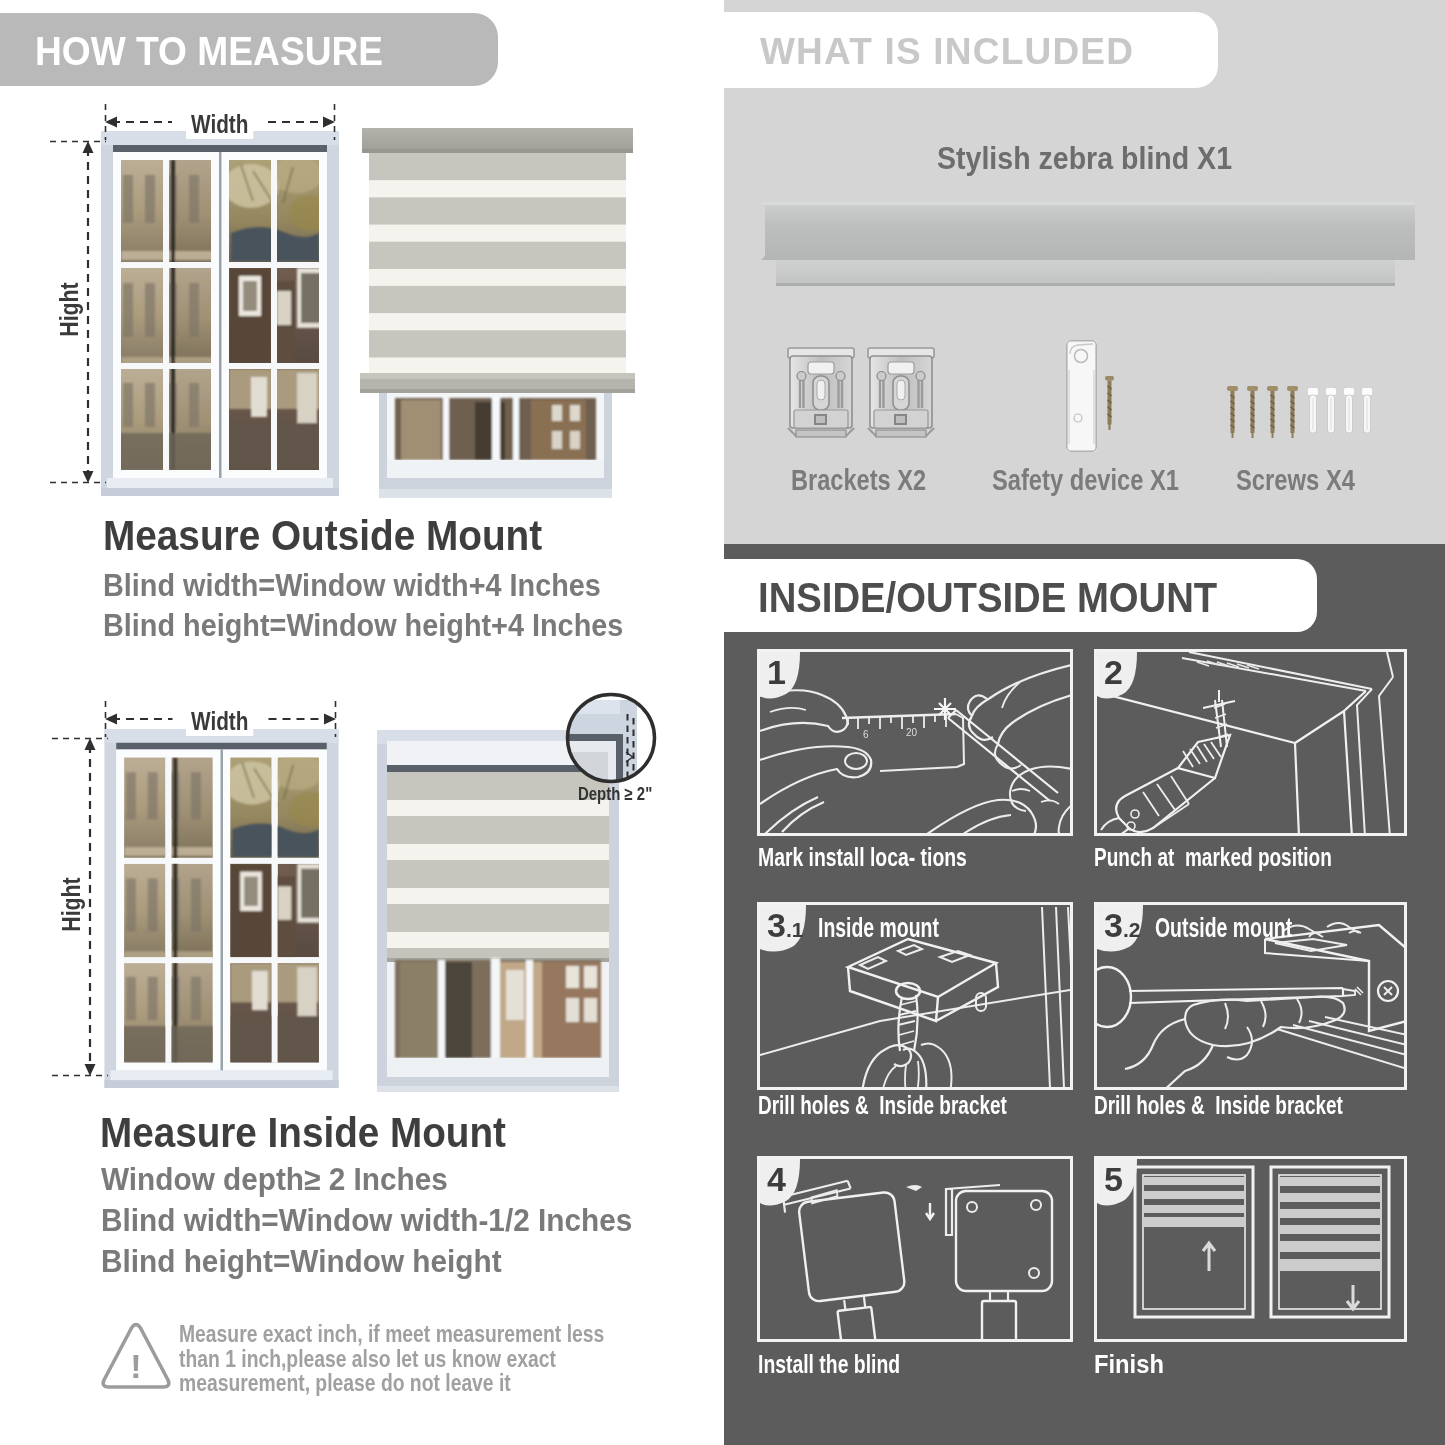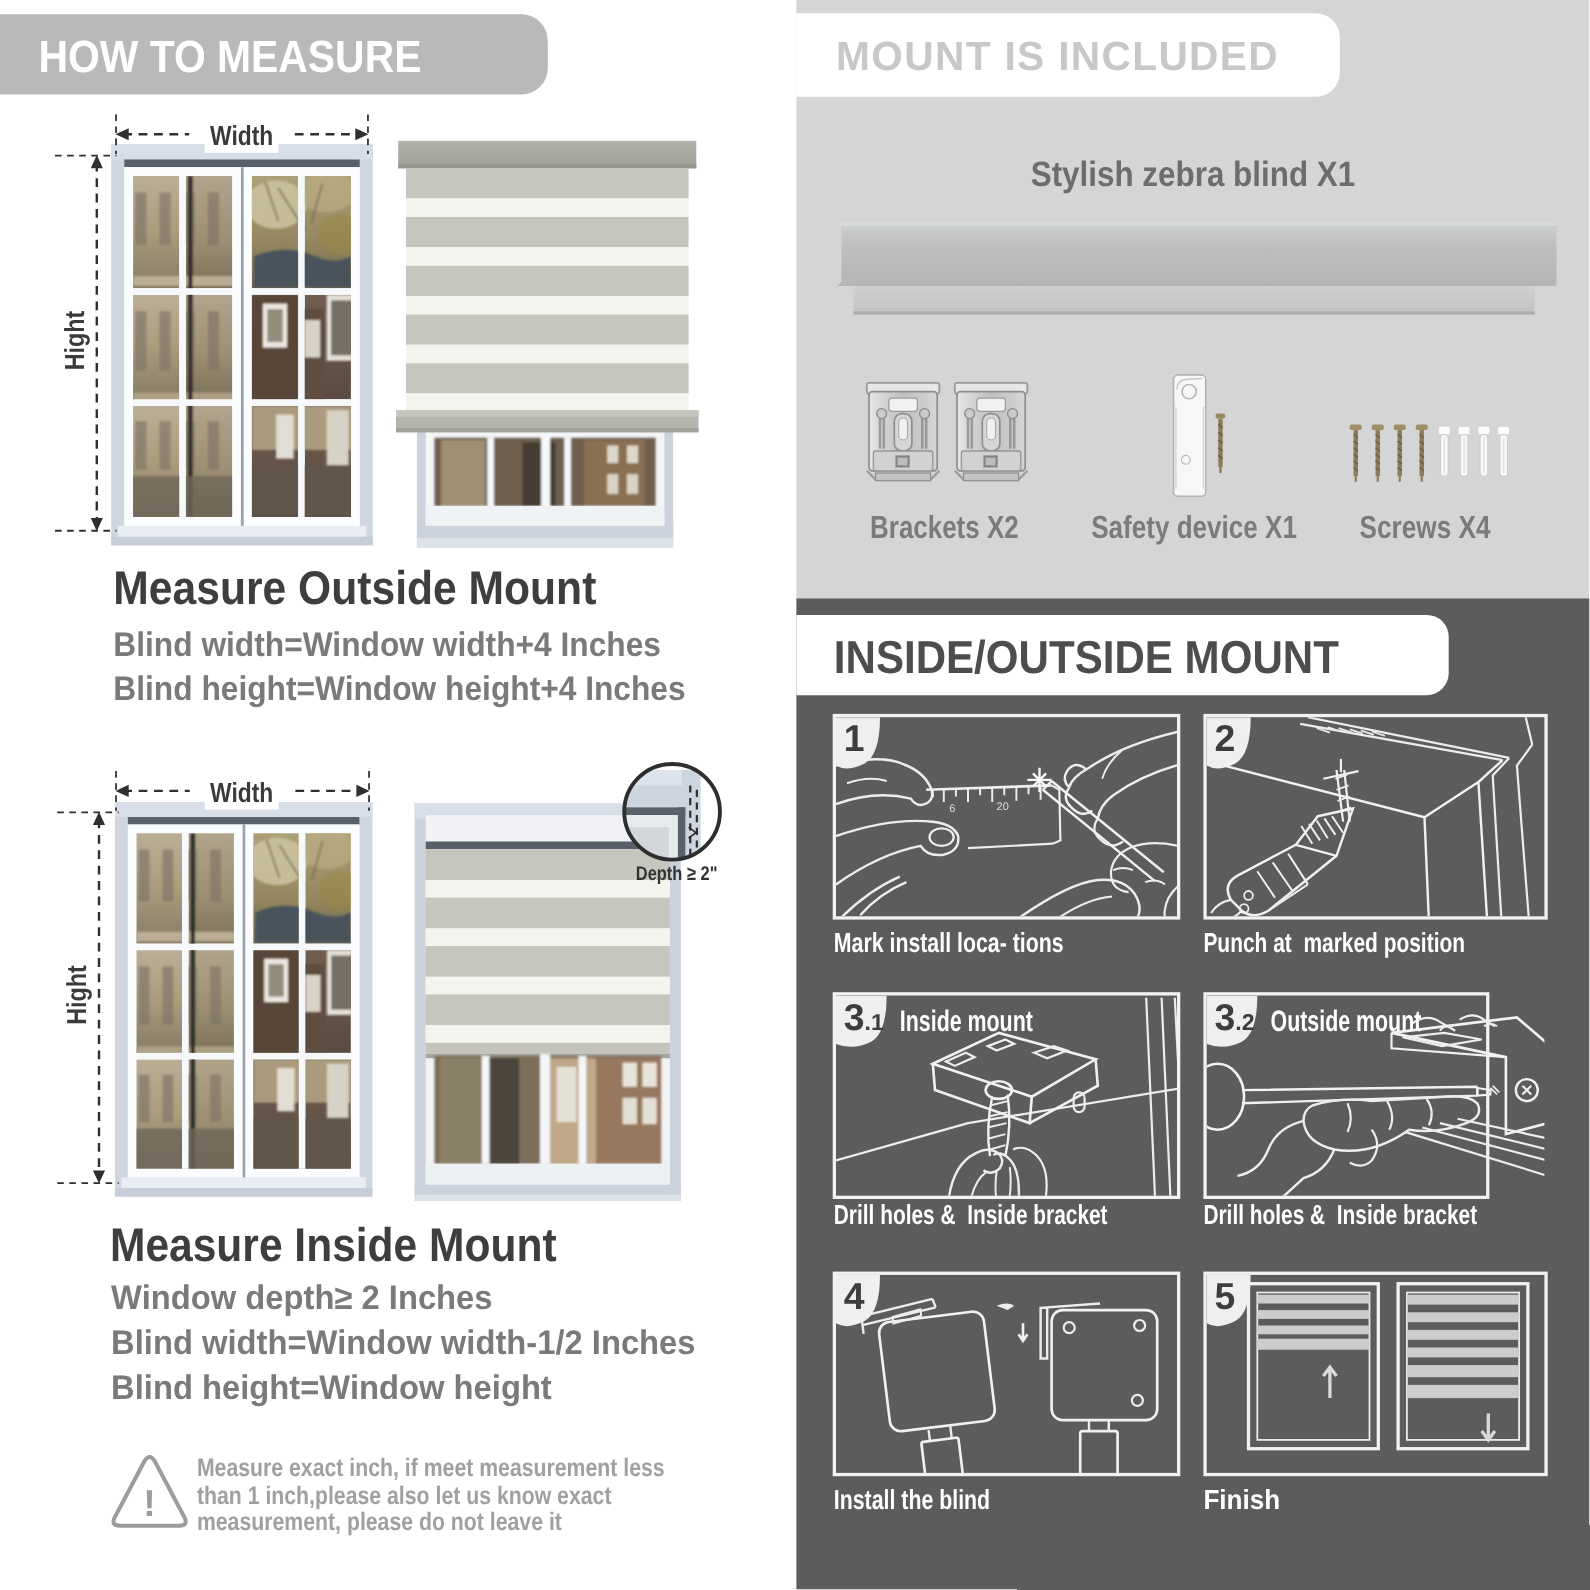--- a/index.html
+++ b/index.html
@@ -338,21 +338,21 @@
 <div style="position:absolute;left:101px;top:1244px;font-size:31px;color:#7a7a7a;font-weight:bold;white-space:pre;transform:scaleX(0.96);transform-origin:0 0;">Blind height=Window height</div>
 <div class="abs" style="left:100px;top:1320px;"><svg width="72" height="76" viewBox="0 0 72 76">
       <path d="M31.5 8 Q36 1 40.5 8 L68 60 Q71 67 63 67 L9 67 Q1 67 4 60 Z" fill="none" stroke="#9c9c9c" stroke-width="3.6" stroke-linejoin="round"></path>
       <text x="36" y="58" font-family="Liberation Sans, sans-serif" font-size="34" font-weight="bold" fill="#9c9c9c" text-anchor="middle">!</text>
     </svg></div>
 <div class="abs" style="left:179px;top:1322px;font-size:23px;font-weight:bold;color:#a0a0a0;line-height:24.5px;transform:scaleX(0.84);transform-origin:0 0;white-space:pre;">Measure exact inch, if meet measurement less
 than 1 inch,please also let us know exact
 measurement, please do not leave it</div>
 <div class="abs" style="left:724px;top:0;width:721px;height:544px;background:#d5d5d5;"></div>
 <div class="abs" style="left:724px;top:12px;width:494px;height:76px;background:#ffffff;border-radius:0 22px 22px 0;"></div>
-<div style="position:absolute;left:760px;top:31px;font-size:37px;color:#c8c8c8;font-weight:bold;white-space:pre;transform:scaleX(1.0);transform-origin:0 0;letter-spacing:1.2px;">MOUNT IS INCLUDED</div>
+<div style="position:absolute;left:760px;top:31px;font-size:37px;color:#c8c8c8;font-weight:bold;white-space:pre;transform:scaleX(1.0);transform-origin:0 0;letter-spacing:1.2px;">WHAT IS INCLUDED</div>
 <div style="position:absolute;left:937px;top:140px;font-size:32px;color:#6d6d6d;font-weight:bold;white-space:pre;transform:scaleX(0.892);transform-origin:0 0;">Stylish zebra blind X1</div>
 <div class="abs" style="left:761px;top:198px;"><svg width="660" height="90" viewBox="0 0 660 90">
       <defs>
         <linearGradient id="mh" x1="0" y1="0" x2="0" y2="1">
           <stop offset="0" stop-color="#cdd0cf"></stop>
           <stop offset="0.4" stop-color="#bcbfbe"></stop>
           <stop offset="1" stop-color="#b3b6b5"></stop>
         </linearGradient>
         <linearGradient id="mh2" x1="0" y1="0" x2="0" y2="1">
           <stop offset="0" stop-color="#ced1d0"></stop>
@@ -562,21 +562,21 @@
 <path d="M122 188 Q126 168 136 161 M146 160 Q144 174 146 188 M158 156 Q160 172 157 188" fill="none" stroke="#ededed" stroke-width="1.8"></path>
 </svg>
     <div style="position:absolute;left:0;top:0;width:46px;height:38px;">
       <svg width="56" height="48" style="position:absolute;left:0;top:0;">
         <path d="M0 0 L46 0 Q46 34 32 42 Q16 50 0 44 Z" fill="#efefef"></path>
       </svg>
       <div style="position:absolute;left:7px;top:1px;font-weight:bold;color:#3d3d3d;font-family:'Liberation Sans',sans-serif;"><span style="font-size:34px;">3</span><span style="font-size:21px;">.1</span></div>
     </div>
     <div style="position:absolute;left:58px;top:8px;color:#fff;font-weight:bold;font-size:27px;font-family:'Liberation Sans',sans-serif;transform:scaleX(0.72);transform-origin:0 0;">Inside mount</div>
   </div>
-<div style="position:absolute;left:1094px;top:902px;width:260px;height:188px;border:3px solid #f2f2f2;box-sizing:border-box;">
+<div style="position:absolute;left:1094px;top:902px;width:313px;height:188px;border:3px solid #f2f2f2;box-sizing:border-box;">
     <svg width="307" height="182" viewBox="0 0 307 182" style="position:absolute;left:0;top:0;">
 <path d="M168 34 L282 20 L310 44 L310 116 L272 126 L272 56 Z" fill="none" stroke="#f1f1f1" stroke-width="2.4"></path>
 <path d="M168 34 L168 48 L272 56" fill="none" stroke="#f1f1f1" stroke-width="2"></path>
 <path d="M178 38 L216 34 L250 40 L214 46 Z" fill="none" stroke="#ededed" stroke-width="2"></path>
 <path d="M186 26 Q200 16 212 24 L226 32 M230 22 Q242 14 252 22 L262 28" fill="none" stroke="#ededed" stroke-width="2"></path>
 <path d="M212 32 Q216 26 224 28 M252 28 Q258 24 264 28" fill="none" stroke="#ededed" stroke-width="1.8"></path>
 <circle cx="291" cy="86" r="10" fill="none" stroke="#f1f1f1" stroke-width="2.2"></circle>
 <path d="M287 82 L295 90 M295 82 L287 90" stroke="#ededed" stroke-width="2"></path>
 <ellipse cx="10" cy="92" rx="24" ry="30" fill="none" stroke="#f1f1f1" stroke-width="2.4"></ellipse>
 <path d="M32 86 L246 83 M32 98 L246 91 M246 83 L246 91" stroke="#f1f1f1" stroke-width="2.2" fill="none"></path>

